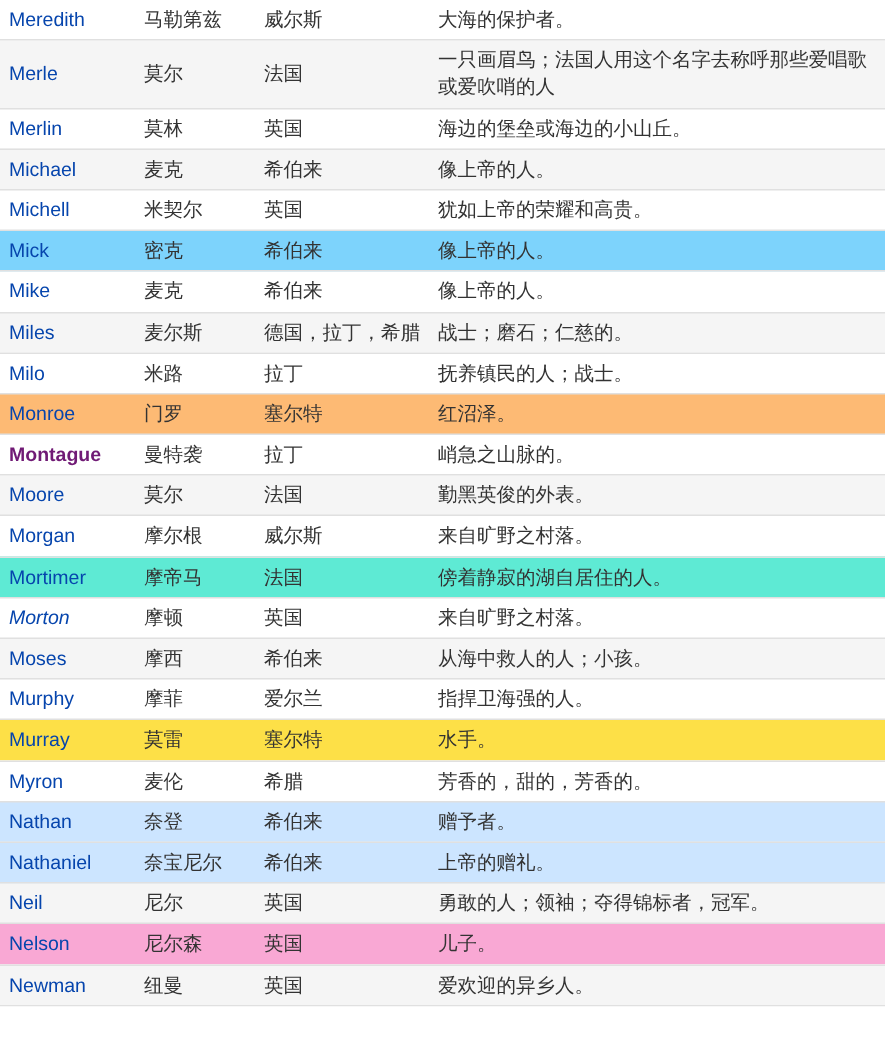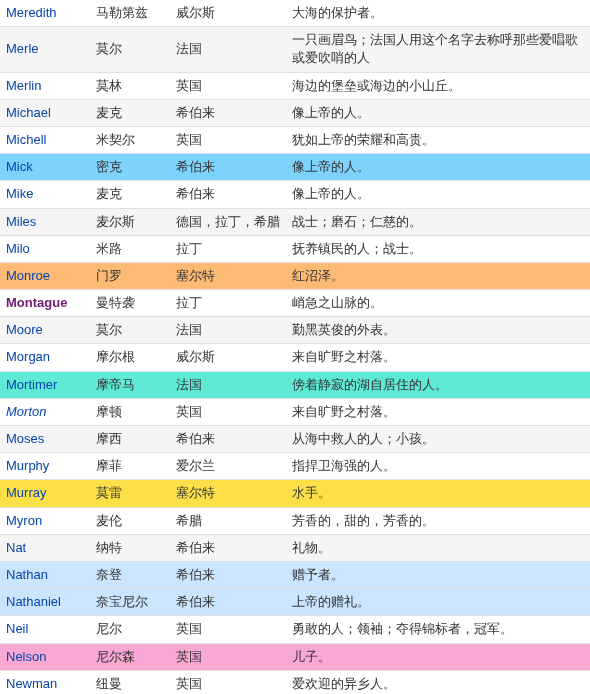--- a/index.html
+++ b/index.html
@@ -161,26 +161,20 @@
       <td>莫雷</td>
       <td>塞尔特</td>
       <td>水手。</td>
     </tr>
       <tr>
       <td style="color:#0645ad;cursor:pointer;">Myron</td>
       <td>麦伦</td>
       <td>希腊</td>
       <td>芳香的，甜的，芳香的。</td>
     </tr>
-      <tr style="background-color: rgb(245, 245, 245);">
-      <td style="color:#0645ad;cursor:pointer;">Nat</td>
-      <td>纳特</td>
-      <td>希伯来</td>
-      <td>礼物。</td>
-    </tr>
       <tr class="highlight-row">
       <td style="color:#0645ad;cursor:pointer;">Nathan</td>
       <td>奈登</td>
       <td>希伯来</td>
       <td>赠予者。</td>
     </tr>
       <tr class="highlight-row">
       <td style="color:#0645ad;cursor:pointer;margin-top:31px;">Nathaniel</td>
       <td>奈宝尼尔</td>
       <td>希伯来</td>

